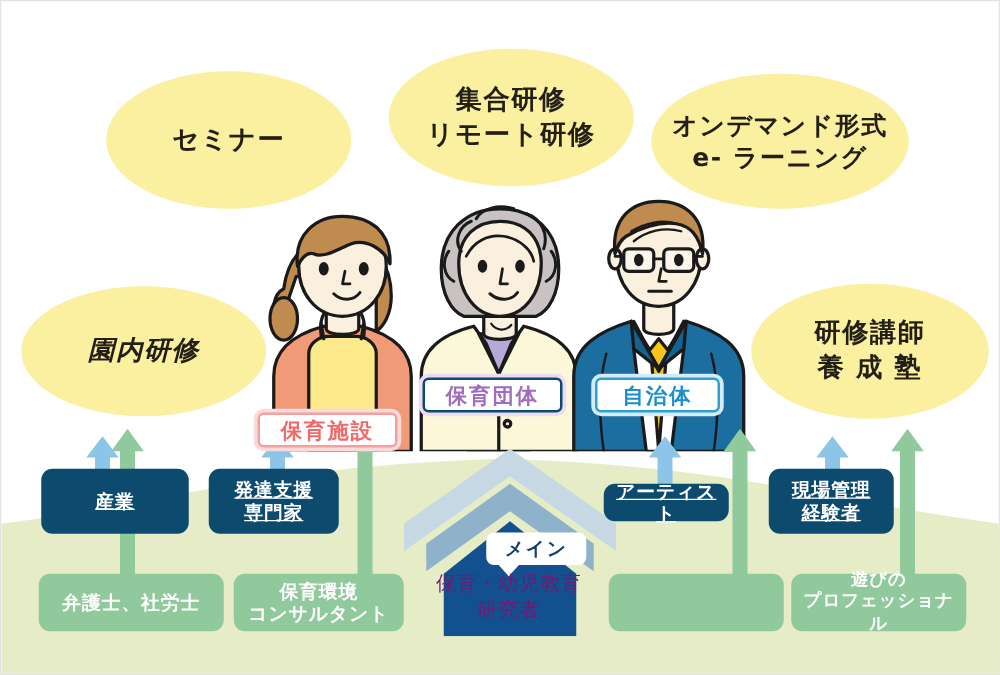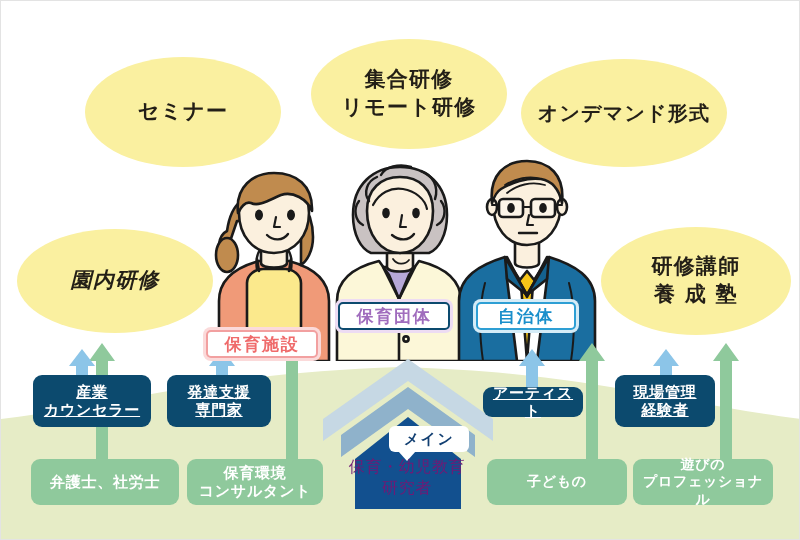--- a/index.html
+++ b/index.html
@@ -250,21 +250,20 @@
   <div class="house-text" style="left:326px;top:456px;font-size:16px;">
     <span>保育・幼児教育</span>
   </div>
   <div class="house-text" style="left:326px;top:477px;font-size:16px;">
     <span>研究者</span>
   </div>
 
   <div class="chip blue" style="left:32px;top:374px;width:118px;height:52px;font-size:15px;">
     <div>
       <div>産業</div>
-      <div>カウンセラー</div>
     </div>
   </div>
 
   <div class="chip blue" style="left:166px;top:374px;width:104px;height:52px;font-size:15px;">
     <div>
       <div>発達支援</div>
       <div>専門家</div>
     </div>
   </div>
 
@@ -289,21 +288,20 @@
 
   <div class="chip green" style="left:186px;top:458px;width:136px;height:46px;font-size:15px;">
     <div>
       <div>保育環境</div>
       <div>コンサルタント</div>
     </div>
   </div>
 
   <div class="chip green" style="left:486px;top:458px;width:140px;height:46px;font-size:14px;">
     <div>
-      <div>子どもの</div>
     </div>
   </div>
 
   <div class="chip green" style="left:632px;top:458px;width:140px;height:46px;font-size:14px;">
     <div>
       <div>遊びの</div>
       <div>プロフェッショナル</div>
     </div>
   </div>
 
@@ -328,20 +326,21 @@
   <div class="bubble" style="left:310px;top:38px;width:196px;height:110px;font-size:21px;">
     <div>
       <div>集合研修</div>
       <div>リモート研修</div>
     </div>
   </div>
 
   <div class="bubble" style="left:520px;top:58px;width:206px;height:108px;font-size:20px;">
     <div>
       <div>オンデマンド形式</div>
+      <div>e- ラーニング</div>
     </div>
   </div>
 
   <div class="bubble" style="left:16px;top:228px;width:196px;height:104px;font-size:21px;font-style:italic;">
     <div>
       <div>園内研修</div>
     </div>
   </div>
 
   <div class="bubble" style="left:600px;top:226px;width:190px;height:108px;font-size:21px;">

